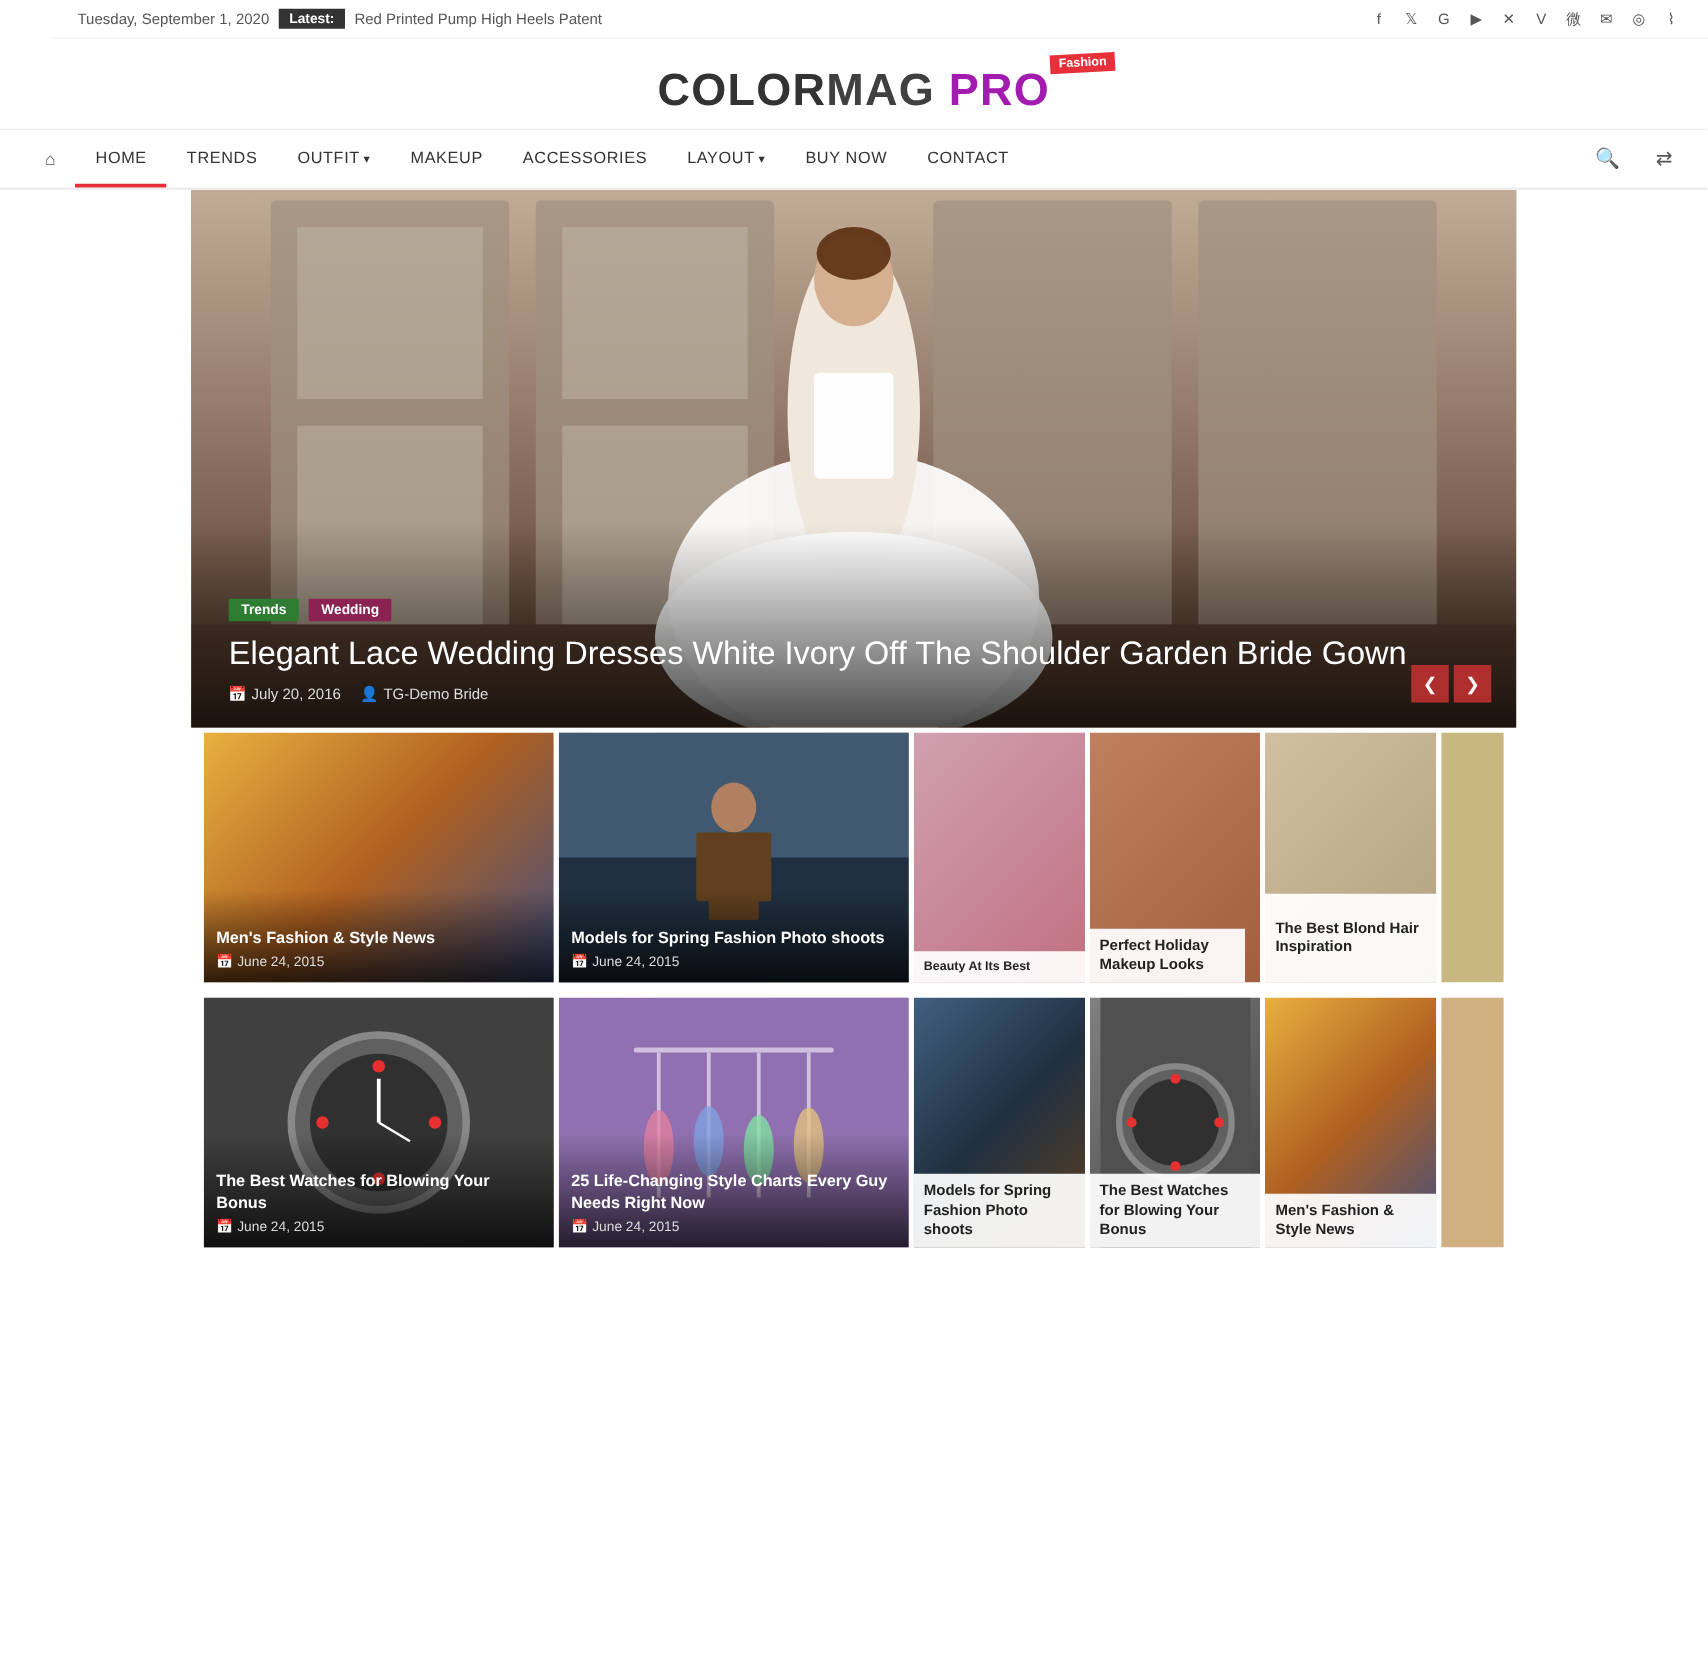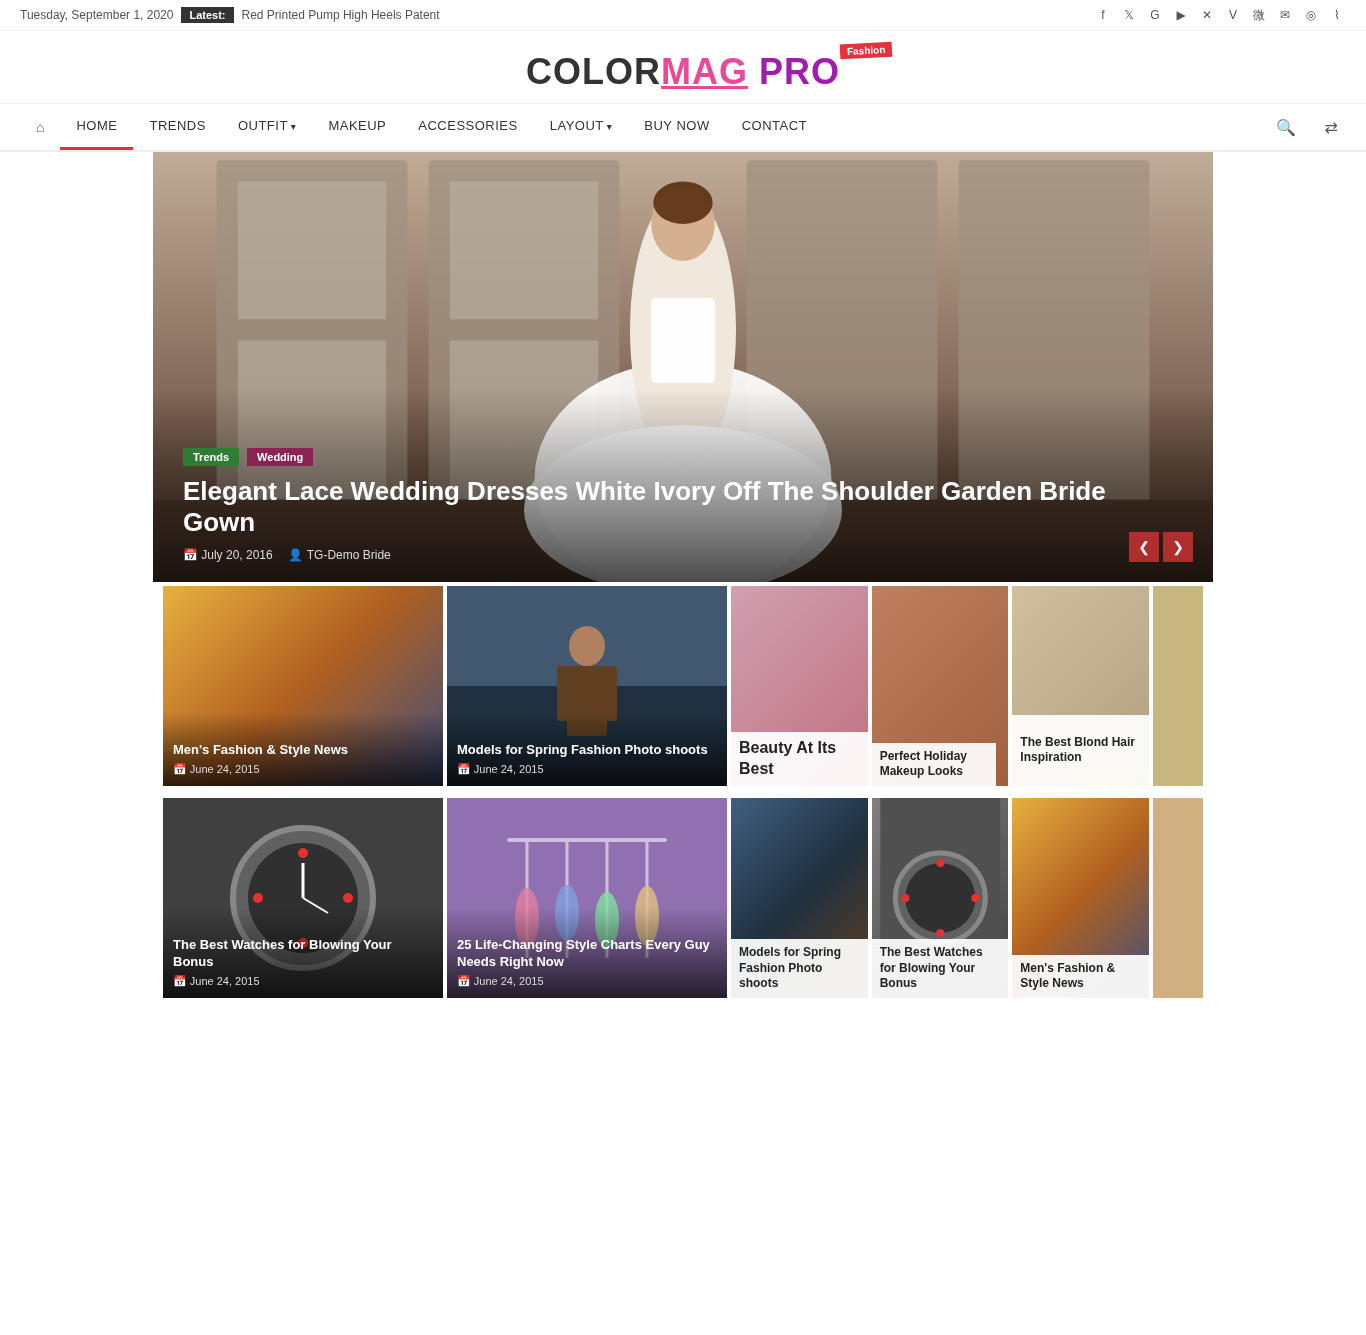--- a/index.html
+++ b/index.html
@@ -1,40 +1,40 @@
 <!DOCTYPE html>
 <html><head>
   <meta charset="utf-8">
   <style>
     * { box-sizing: border-box; margin: 0; padding: 0; }
     body { font-family: Arial, sans-serif; background: #fff; color: #333; font-size: 14px; }
 
     
     .top-bar {
       display: flex; align-items: center; justify-content: space-between;
-      padding: 6px 20px; border-bottom: 1px solid #eee; font-size: 12px; color: #555;
+      padding: 6px 20px; border-bottom: 1px solid #eee; font-size: 12px; color: #555; margin-left: 42px;
     }
     .top-bar-left { display: flex; align-items: center; gap: 8px; }
     .latest-badge {
       background: #333; color: #fff; padding: 2px 8px; font-size: 11px; font-weight: bold;
     }
     .top-bar-right { display: flex; gap: 8px; align-items: center; }
     .social-icon {
       width: 18px; height: 18px; display: inline-flex; align-items: center; justify-content: center;
       font-size: 12px; color: #555; cursor: pointer;
     }
 
     
     .site-header {
       text-align: center; padding: 20px 0 10px;
     }
     .logo-wrap { position: relative; display: inline-block; }
     .logo-text { font-size: 36px; font-weight: 900; letter-spacing: 1px; }
     .logo-color { color: #333; }
-    .logo-mag { color: #ec4899; text-decoration: underline; }
+    .logo-mag { color: #404040; }
     .logo-pro { color: #a21caf; }
     .fashion-badge {
       position: absolute; top: -8px; right: -52px;
       background: #e8303a; color: #fff; font-size: 10px; font-weight: bold;
       padding: 2px 7px; transform: rotate(-3deg);
     }
 
     
     .main-nav {
       border-top: 1px solid #eee; border-bottom: 2px solid #eee;
@@ -67,21 +67,21 @@
       background: linear-gradient(transparent, rgba(0,0,0,0.7));
       padding: 60px 30px 20px;
     }
     .hero-tags { display: flex; gap: 8px; margin-bottom: 10px; }
     .hero-tag {
       padding: 3px 10px; font-size: 11px; font-weight: bold; color: #fff; cursor: pointer;
     }
     .tag-trends { background: #2e7d32; }
     .tag-wedding { background: #8b2252; }
     .hero-title {
-      color: #fff; font-size: 26px; font-weight: 700; line-height: 1.2; margin-bottom: 10px;
+      color: #fff; font-size: 26px; font-weight: 400; line-height: 1.2; margin-bottom: 10px;
     }
     .hero-meta { color: #ddd; font-size: 12px; display: flex; gap: 16px; align-items: center; }
     .hero-nav-btns {
       position: absolute; bottom: 20px; right: 20px; display: flex; gap: 4px;
     }
     .hero-btn {
       width: 30px; height: 30px; background: rgba(200,50,50,0.85); color: #fff;
       border: none; cursor: pointer; display: flex; align-items: center; justify-content: center;
       font-size: 14px;
     }
@@ -285,21 +285,21 @@
       </div>
       <div class="card-overlay">
         <div class="card-title-light">Models for Spring Fashion Photo shoots</div>
         <div class="card-date-light">📅 <span>June 24, 2015</span></div>
       </div>
     </div>
 
     <div class="card-small">
       <div class="card-img-placeholder img-beauty" style="width:100%;height:100%;"></div>
       <div style="position:absolute;bottom:0;left:0;right:0;background:rgba(255,255,255,0.93);padding:6px 8px;">
-        <div class="card-title-dark" style="font-size:16px;">Beauty At Its Best</div>
+        <div class="card-title-dark" style="font-size:10px;">Beauty At Its Best</div>
       </div>
     </div>
 
     <div class="card-small">
       <div class="card-img-placeholder img-holiday-makeup" style="width:100%;height:100%;"></div>
       <div style="position:absolute;bottom:0;left:0;right:12px;background:rgba(255,255,255,0.93);padding:6px 8px;">
         <div class="card-title-dark" style="font-size:12px;">Perfect Holiday Makeup Looks</div>
       </div>
     </div>
 

